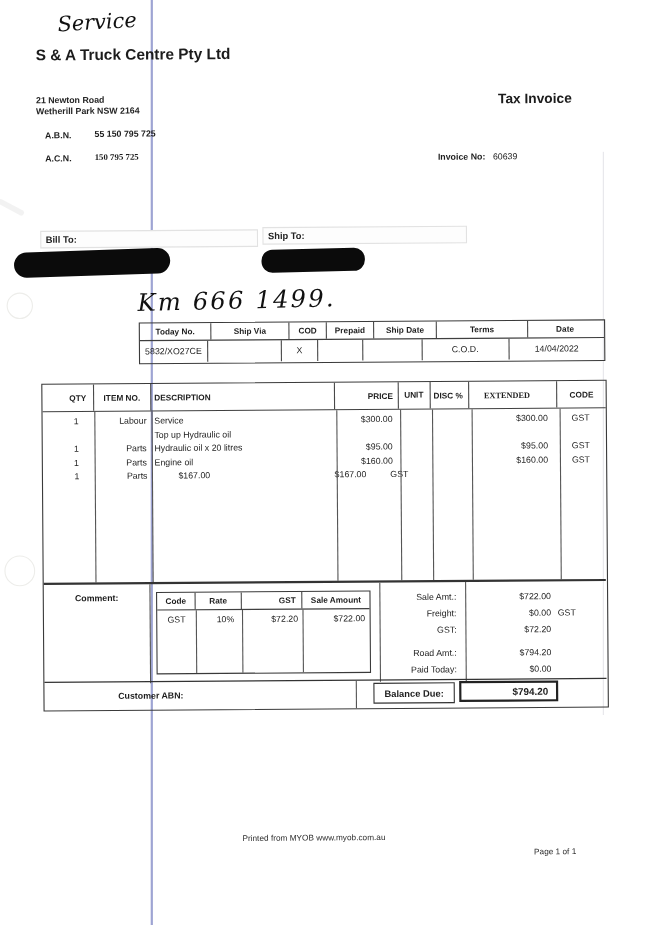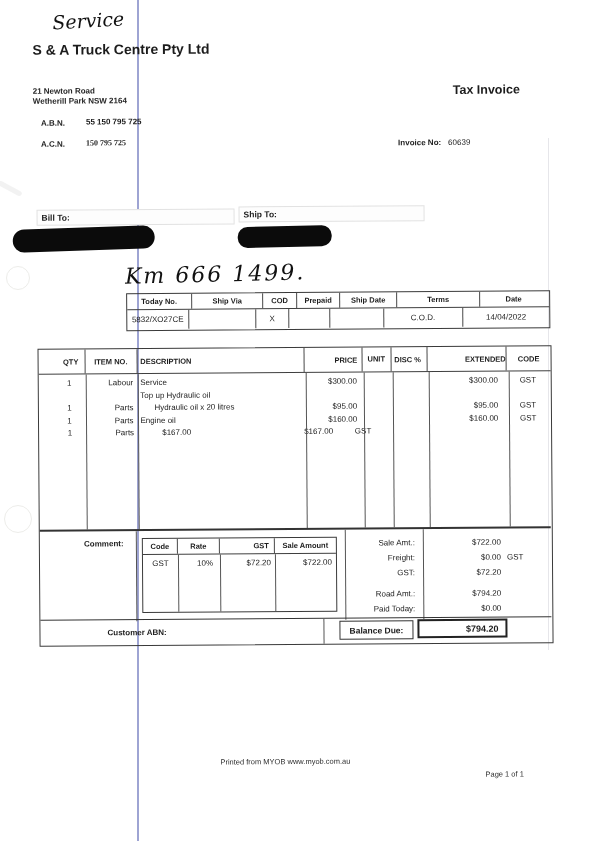--- a/index.html
+++ b/index.html
@@ -110,21 +110,21 @@
 
       <div class="hrow" style="height:25px;">
         <div class="cell b w-qty" style="justify-content:flex-end;padding-right:6px;">QTY</div>
         <div class="cell b w-item">ITEM NO.</div>
         <div class="cell b w-desc" style="justify-content:flex-start;padding-left:3px;">DESCRIPTION</div>
         <div class="cell b w-price" style="justify-content:flex-end;padding-right:4px;">PRICE</div>
         <div class="cell b w-unit">
             <span class="wrapnarrow">UNIT</span>
           </div>
         <div class="cell b w-disc" style="justify-content:flex-start;padding-left:3px;text-align:left;">DISC %</div>
-        <div class="cell b w-ext" style="justify-content:flex-end;padding-right:0;">EXTENDED</div>
+        <div class="cell b w-ext" style="justify-content:flex-end;padding-right:24px;font-family:Liberation Serif, serif;">EXTENDED</div>
         <div class="cell b w-code">CODE</div>
       </div>
 
       <div class="abs" style="left:0;top:25px;width:511px;height:155px;">
         <div class="vline" style="left:47px;top:0;height:155px;"></div>
         <div class="vline" style="left:99px;top:0;height:155px;"></div>
         <div class="vline" style="left:267px;top:0;height:155px;"></div>
         <div class="vline" style="left:325px;top:0;height:155px;"></div>
         <div class="vline" style="left:354px;top:0;height:155px;"></div>
         <div class="vline" style="left:390px;top:0;height:155px;"></div>
@@ -140,21 +140,21 @@
             </div>
             <div class="ic w-price ra" style="padding-right:5px;">$300.00</div>
             <div class="ic w-unit"></div>
             <div class="ic w-disc"></div>
             <div class="ic w-ext ra" style="padding-right:8px;">$300.00</div>
             <div class="ic w-code ca">GST</div>
           </div>
           <div class="irow">
             <div class="ic w-qty ra" style="padding-right:14px;">1</div>
             <div class="ic w-item ra" style="padding-right:4px;">Parts</div>
-            <div class="ic w-desc" style="padding-left:17px;">Hydraulic oil x 20 litres</div>
+            <div class="ic w-desc" style="padding-left:3px;">Hydraulic oil x 20 litres</div>
             <div class="ic w-price ra" style="padding-right:5px;">$95.00</div>
             <div class="ic w-unit"></div>
             <div class="ic w-disc"></div>
             <div class="ic w-ext ra" style="padding-right:8px;">$95.00</div>
             <div class="ic w-code ca">GST</div>
           </div>
           <div class="irow">
             <div class="ic w-qty ra" style="padding-right:14px;">1</div>
             <div class="ic w-item ra" style="padding-right:4px;">Parts</div>
             <div class="ic w-desc" style="padding-left:3px;">Engine oil</div>
@@ -172,21 +172,21 @@
             <div class="ic w-disc"></div>
             <div class="ic w-ext ra" style="padding-right:8px;">$167.00</div>
             <div class="ic w-code ca">GST</div>
           </div>
         </div>
       </div>
 
       <div class="abs" style="left:0;top:180px;width:511px;height:90px;border-top:2px solid #333;">
         <div class="vline" style="left:96px;top:0;height:90px;"></div>
         <div class="vline" style="left:305px;top:0;height:90px;"></div>
-        <div class="abs b" style="left:16px;top:8px;width:96px;text-align:center;font-size:8px;">Comment:</div>
+        <div class="abs b" style="left:0;top:8px;width:96px;text-align:center;font-size:8px;">Comment:</div>
 
         <div class="tbl" style="left:102px;top:7px;width:195px;height:75px;border-width:1px;">
           <div class="hrow" style="height:16px;">
             <div class="cell b" style="width:35px">Code</div>
             <div class="cell b" style="width:42px">Rate</div>
             <div class="cell b" style="width:55px;justify-content:flex-end;padding-right:5px;">GST</div>
             <div class="cell b" style="width:61px">Sale Amount</div>
           </div>
           <div class="abs" style="left:0;top:16px;width:193px;height:57px;">
             <div class="vline" style="left:35px;top:0;height:57px;"></div>

